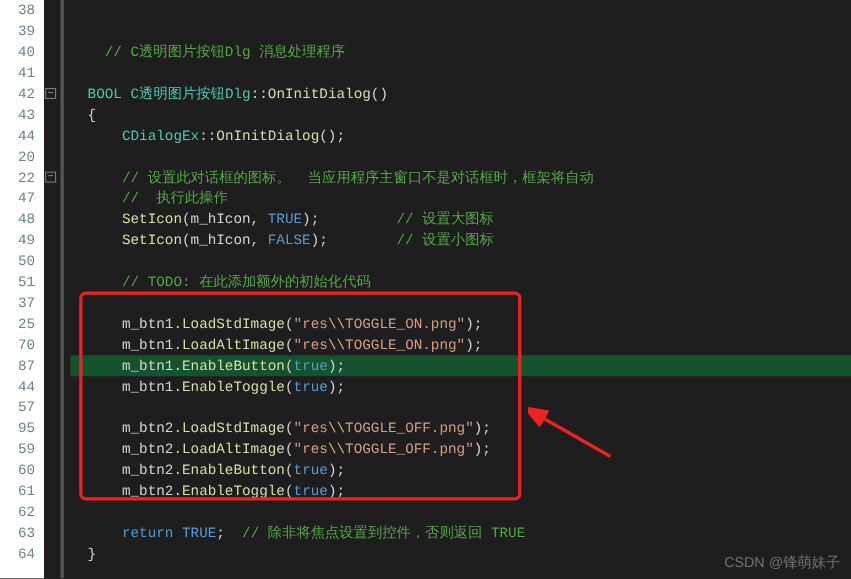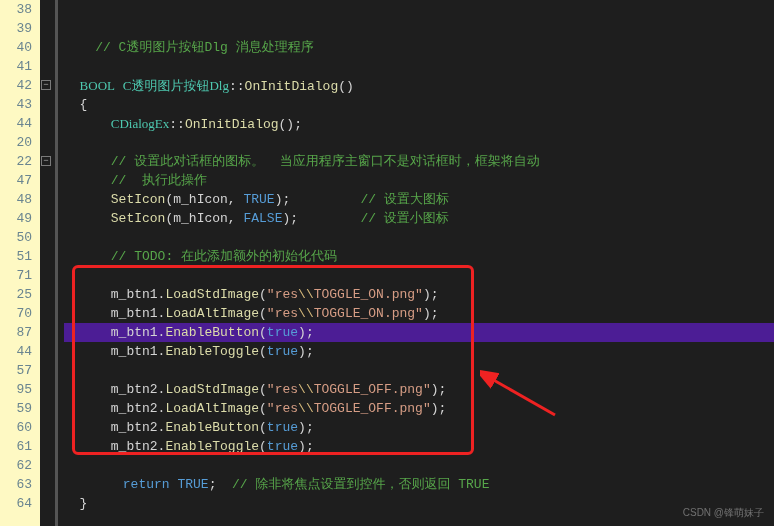--- a/index.html
+++ b/index.html
@@ -11,21 +11,21 @@
     height: 526px;
     overflow: hidden;
     position: relative;
     color: #d4d4d4;
   }
   .editor {
     display: flex;
     height: 100%;
   }
   .gutter {
-    background: #fef9c3;
+    background: #ffffff;
     text-align: right;
     padding-right: 8px;
     user-select: none;
     width: 40px;
     flex-shrink: 0;
     color: #6a8590;
   }
   .gutter .ln {
     height: 19px;
     line-height: 19px;
@@ -57,25 +57,25 @@
   .code {
     flex: 1;
     position: relative;
     white-space: pre;
   }
   .line {
     height: 19px;
     line-height: 19px;
   }
   .line.hl {
-    background: #4c1d95;
+    background: #14532d;
   }
   .c-comment { color: #57a64a; }
-  .c-keyword { color: #569cd6; margin-left: 12px; }
-  .c-type    { color: #4ec9b0; font-family: Liberation Serif, serif; }
+  .c-keyword { color: #569cd6; }
+  .c-type    { color: #4ec9b0; }
   .c-string  { color: #d69d85; }
   .c-func    { color: #dcdcaa; }
   .c-const   { color: #569cd6; }
   .c-escape  { color: #d6b97b; }
 
   .redbox {
     position: absolute;
     border: 3px solid #e22;
     border-radius: 6px;
     pointer-events: none;
@@ -88,21 +88,21 @@
     position: absolute;
     left: 480px;
     top: 370px;
     pointer-events: none;
   }
   .watermark {
     position: absolute;
     right: 10px;
     bottom: 6px;
     color: rgba(210,210,210,0.45);
-    font-size: 10px;
+    font-size: 13px;
     font-family: sans-serif;
   }
 </style>
 </head>
 <body>
 
 <div class="editor">
   <div class="gutter" id="gutter">
       <div class="ln">38</div>
       <div class="ln">39</div>
@@ -111,21 +111,21 @@
       <div class="ln">42</div>
       <div class="ln">43</div>
       <div class="ln">44</div>
       <div class="ln">20</div>
       <div class="ln">22</div>
       <div class="ln">47</div>
       <div class="ln">48</div>
       <div class="ln">49</div>
       <div class="ln">50</div>
       <div class="ln">51</div>
-      <div class="ln">71</div>
+      <div class="ln">37</div>
       <div class="ln">25</div>
       <div class="ln">70</div>
       <div class="ln">87</div>
       <div class="ln">44</div>
       <div class="ln">57</div>
       <div class="ln">95</div>
       <div class="ln">59</div>
       <div class="ln">60</div>
       <div class="ln">61</div>
       <div class="ln">62</div>

